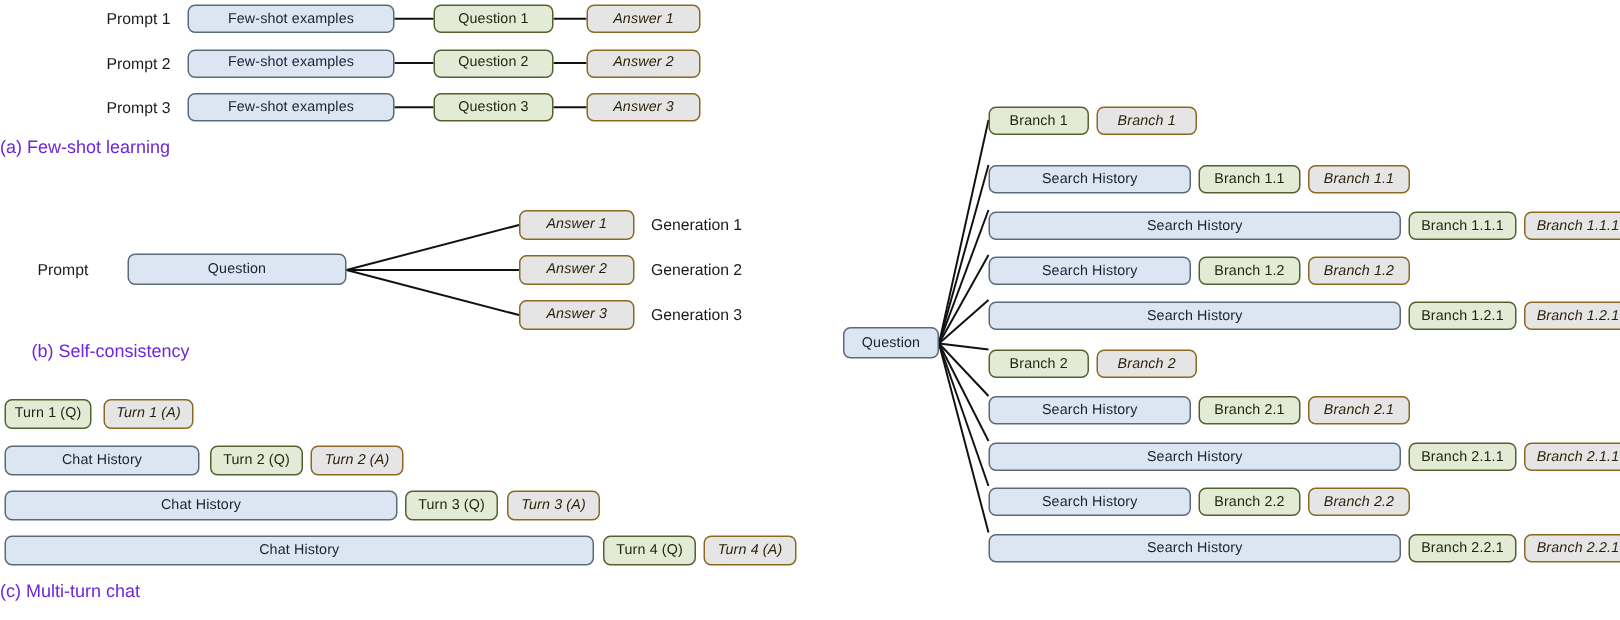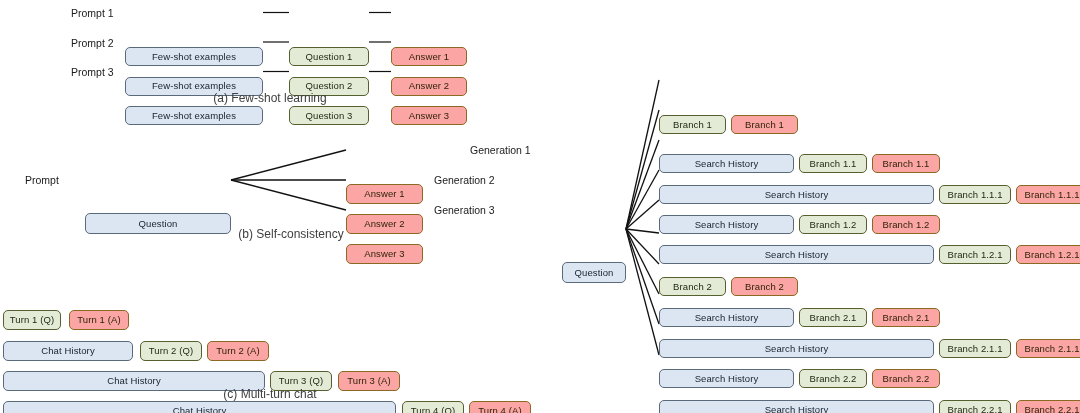--- a/index.html
+++ b/index.html
@@ -33,51 +33,51 @@
     border-radius: 5px;
     border: 1px solid #4a4a4a;
     display: flex;
     align-items: center;
     justify-content: center;
     font-size: 9.5px;
     line-height: 1;
     white-space: nowrap;
     letter-spacing: 0.1px;
     box-shadow: 0 0 0 0 rgba(0,0,0,0);
-    margin-top: 44px;
   }
   .box.blue {
     background: #dce6f2;
     border-color: #5b6a7a;
     color: #16222e;
   }
   .box.green {
     background: #e3ead6;
     border-color: #56602f;
     color: #1e2410;
   }
   .box.yellow {
-    background: #fca5a5;
+    background: #e5e5e5;
     border-color: #8a6a22;
     color: #2a1f06;
+    font-style: italic;
   }
   .plain-label {
     position: absolute;
     font-size: 10.5px;
     line-height: 1;
     white-space: nowrap;
     color: #1a1a1a;
   }
   .caption {
     position: absolute;
     font-size: 12px;
     line-height: 1;
     white-space: nowrap;
-    color: #404040;
-    text-align: center;
+    color: #6d28d9;
+    text-align: left;
   }
 </style>
 </head>
 <body>
 
 <div id="canvas">
 
   <svg class="edges" viewBox="0 0 1080 413">
 
     <line x1="263" y1="12.5" x2="289" y2="12.5" stroke="#111111" stroke-width="1.2"></line>
@@ -117,21 +117,21 @@
   <div class="box blue" style="left:125px; top:62px; width:138px; height:19px;">Few-shot examples</div>
   <div class="box green" style="left:289px; top:62px; width:80px; height:19px;">Question 3</div>
   <div class="box yellow" style="left:391px; top:62px; width:76px; height:19px;">Answer 3</div>
 
   <div class="caption" style="left:0px; top:92px; width:540px;">(a) Few-shot learning</div>
 
   <div class="plain-label" style="left:25px; top:175px;">Prompt</div>
   <div class="box blue" style="left:85px; top:169px; width:146px; height:21px;">Question</div>
 
   <div class="box yellow" style="left:346px; top:140px; width:77px; height:20px;">Answer 1</div>
-  <div class="plain-label" style="left:434px; top:145px;margin-left:36px;">Generation 1</div>
+  <div class="plain-label" style="left:434px; top:145px;">Generation 1</div>
 
   <div class="box yellow" style="left:346px; top:170px; width:77px; height:20px;">Answer 2</div>
   <div class="plain-label" style="left:434px; top:175px;">Generation 2</div>
 
   <div class="box yellow" style="left:346px; top:200px; width:77px; height:20px;">Answer 3</div>
   <div class="plain-label" style="left:434px; top:205px;">Generation 3</div>
 
   <div class="caption" style="left:0px; top:228px; width:540px;padding-left:21px;">(b) Self-consistency</div>
 
   <div class="box green" style="left:3px; top:266px; width:58px; height:20px;">Turn 1 (Q)</div>

